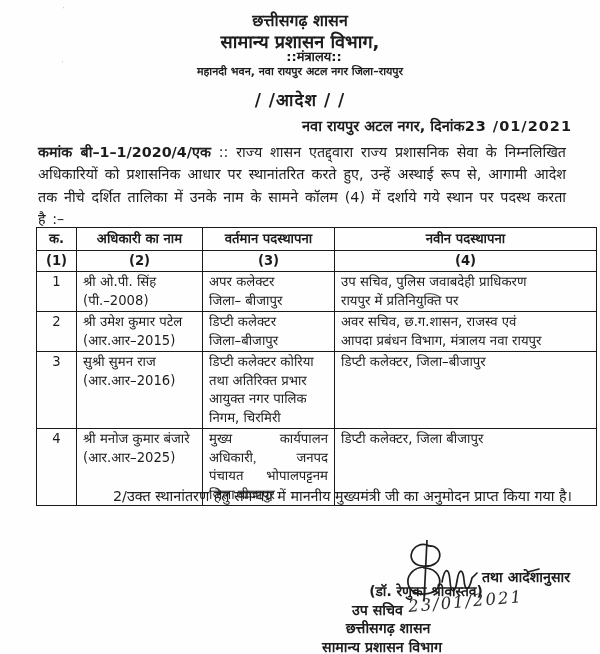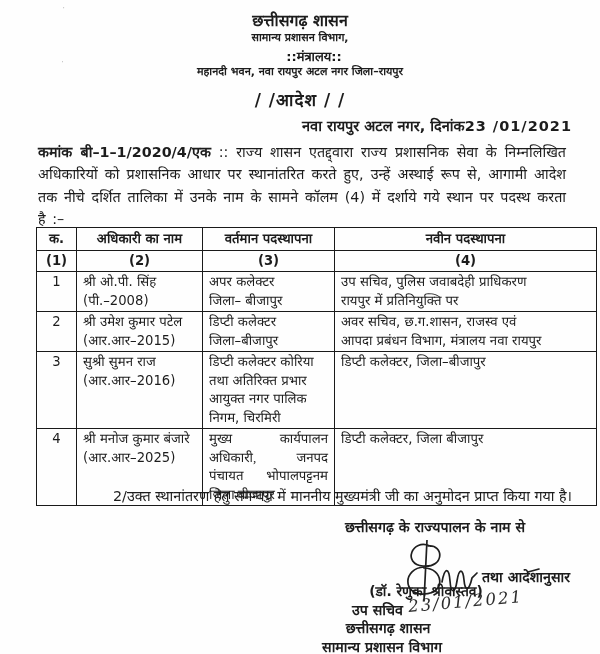--- a/index.html
+++ b/index.html
@@ -7,21 +7,21 @@
   body { font-family:"DejaVu Sans","Liberation Sans",sans-serif; color:#1c1c1c; }
   #doc {
     position:relative; width:600px; height:654px; background:#fefefe; overflow:hidden;
   }
   .abs { position:absolute; }
   .ctr { left:0; right:0; text-align:center; }
   .b  { font-weight:700; }
 
   
   #h1 { top:9px;  font-size:16px; }
-  #h2 { top:29px; font-size:11px; }
+  #h2 { top:29px; font-size:18px; }
   #h3 { top:47px; font-size:13px;margin-left:28px; }
   #h4 { top:63px; font-size:11px; }
   #order-title { top:88px; font-size:17px; letter-spacing:1px; }
   #dateline { top:115px; right:28px; font-size:14.5px; }
   #dateline .dt { padding-left:0; letter-spacing:1px; }
 
   
   #para1 {
     top:141px; left:38px; width:528px;
     font-size:14.3px; line-height:22.4px; text-align:justify; font-weight:500;
@@ -153,21 +153,20 @@
       <td class="just">मुख्य कार्यपालन अधिकारी, जनपद पंचायत भोपालपट्टनम जिला बीजापुर</td>
       <td class="pre">डिप्टी कलेक्टर, जिला बीजापुर</td>
     </tr>
   </tbody>
     </table>
 
   <div id="para2" class="abs">
     <span class="num">2/</span><span>उक्त स्थानांतरण हेतु समन्वय में माननीय मुख्यमंत्री जी का अनुमोदन प्राप्त किया गया है।</span>
   </div>
 
-  <div id="sig-behalf" class="abs sig">छत्तीसगढ़ के राज्यपालन के नाम से</div>
   <div id="sig-byorder" class="abs sig">तथा आदेशानुसार</div>
 
   <svg id="sig-scribble" class="abs" width="180" height="64" viewBox="0 0 180 64">
     <g fill="none" stroke="#1f1f1f" stroke-width="1.7" stroke-linecap="round">
       <path d="M52,6 C34,-2 24,24 45,26 C67,28 66,4 50,6"></path>
       <path d="M46,27 C25,28 24,55 46,54 C69,53 65,28 46,28"></path>
       <path d="M49,0 L46,61"></path>
       <path d="M64,42 c3,-16 7,-14 8,-1 c1,13 5,13 7,0 c2,-13 6,-13 7,-1 c1,12 5,11 8,-2 l5,-5"></path>
       <path d="M150,32 l11,-3"></path>
     </g>

